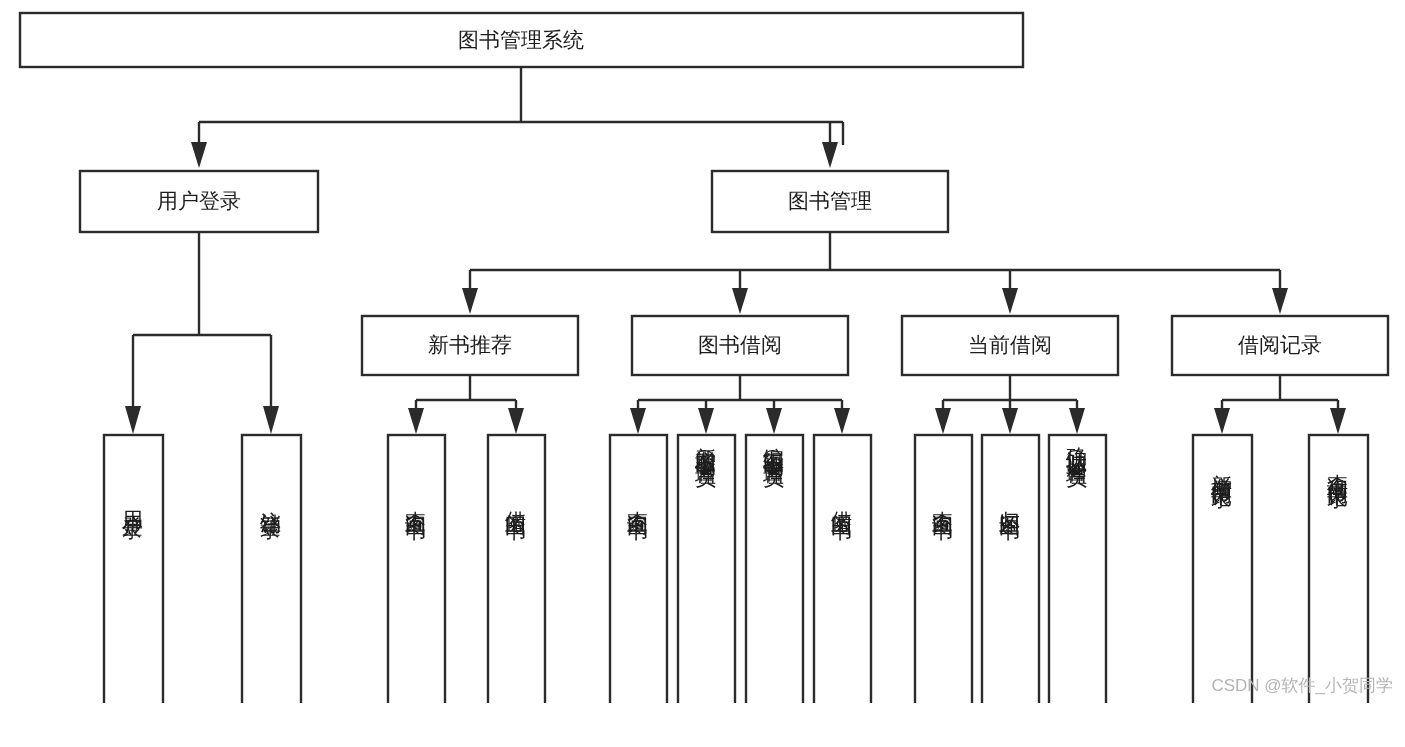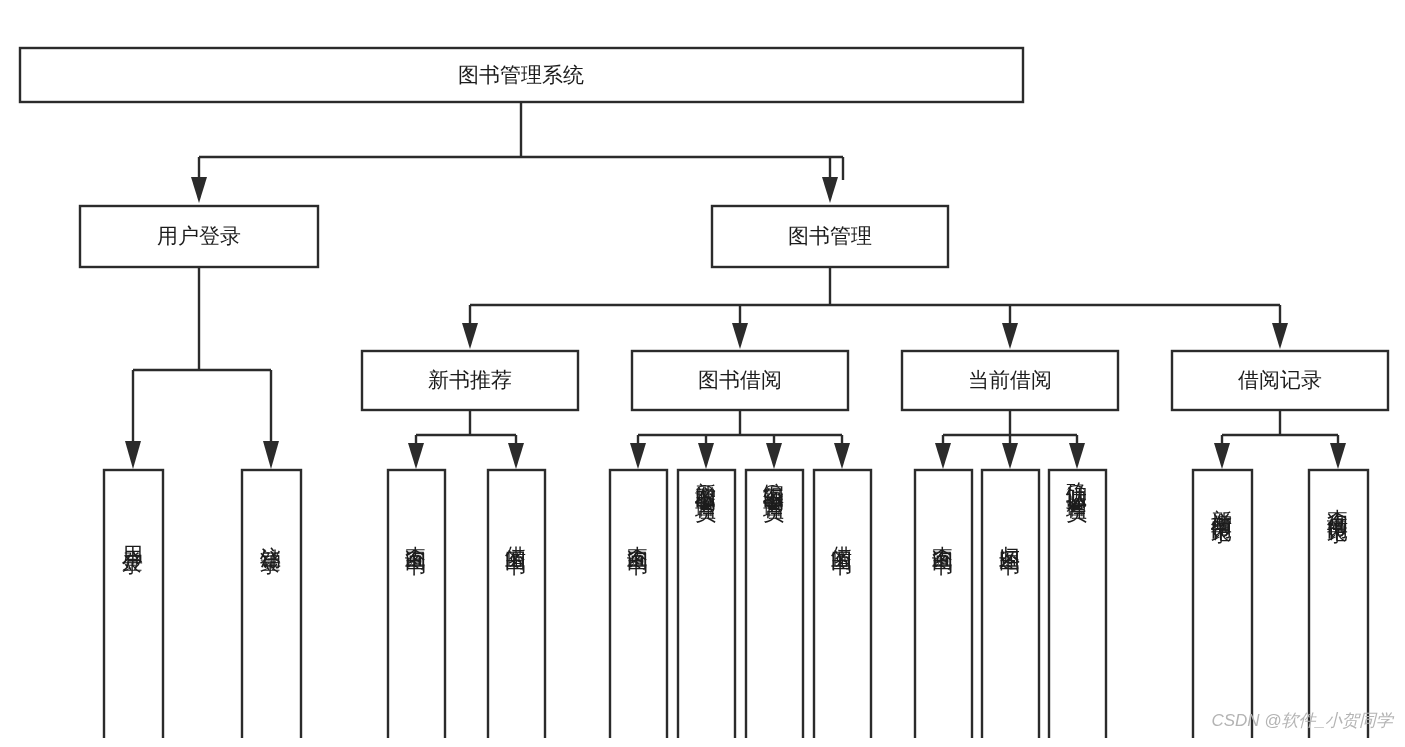--- a/index.html
+++ b/index.html
@@ -9,21 +9,20 @@
   }
   body {
     font-family: "Liberation Sans", "DejaVu Sans", sans-serif;
   }
   #diagram-root {
     position: relative;
     width: 1405px;
     height: 703px;
     background: #ffffff;
     overflow: hidden;
-    margin-top: 35px;
   }
   svg#flow {
     position: absolute;
     left: 0;
     top: 0;
     width: 1405px;
     height: 747px;
     display: block;
   }
   .node-rect {
@@ -58,21 +57,20 @@
   }
   .watermark {
     position: absolute;
     right: 12px;
     bottom: 6px;
     font-family: "Liberation Sans", "DejaVu Sans", sans-serif;
     font-size: 17px;
     color: #b4b4b4;
     white-space: nowrap;
     pointer-events: none;
-    font-style: italic;
   }
 </style>
 </head>
 <body>
 
 <div id="diagram-root">
 
   <svg id="flow" viewBox="0 0 1405 747" xmlns="http://www.w3.org/2000/svg">
 
     <g>

